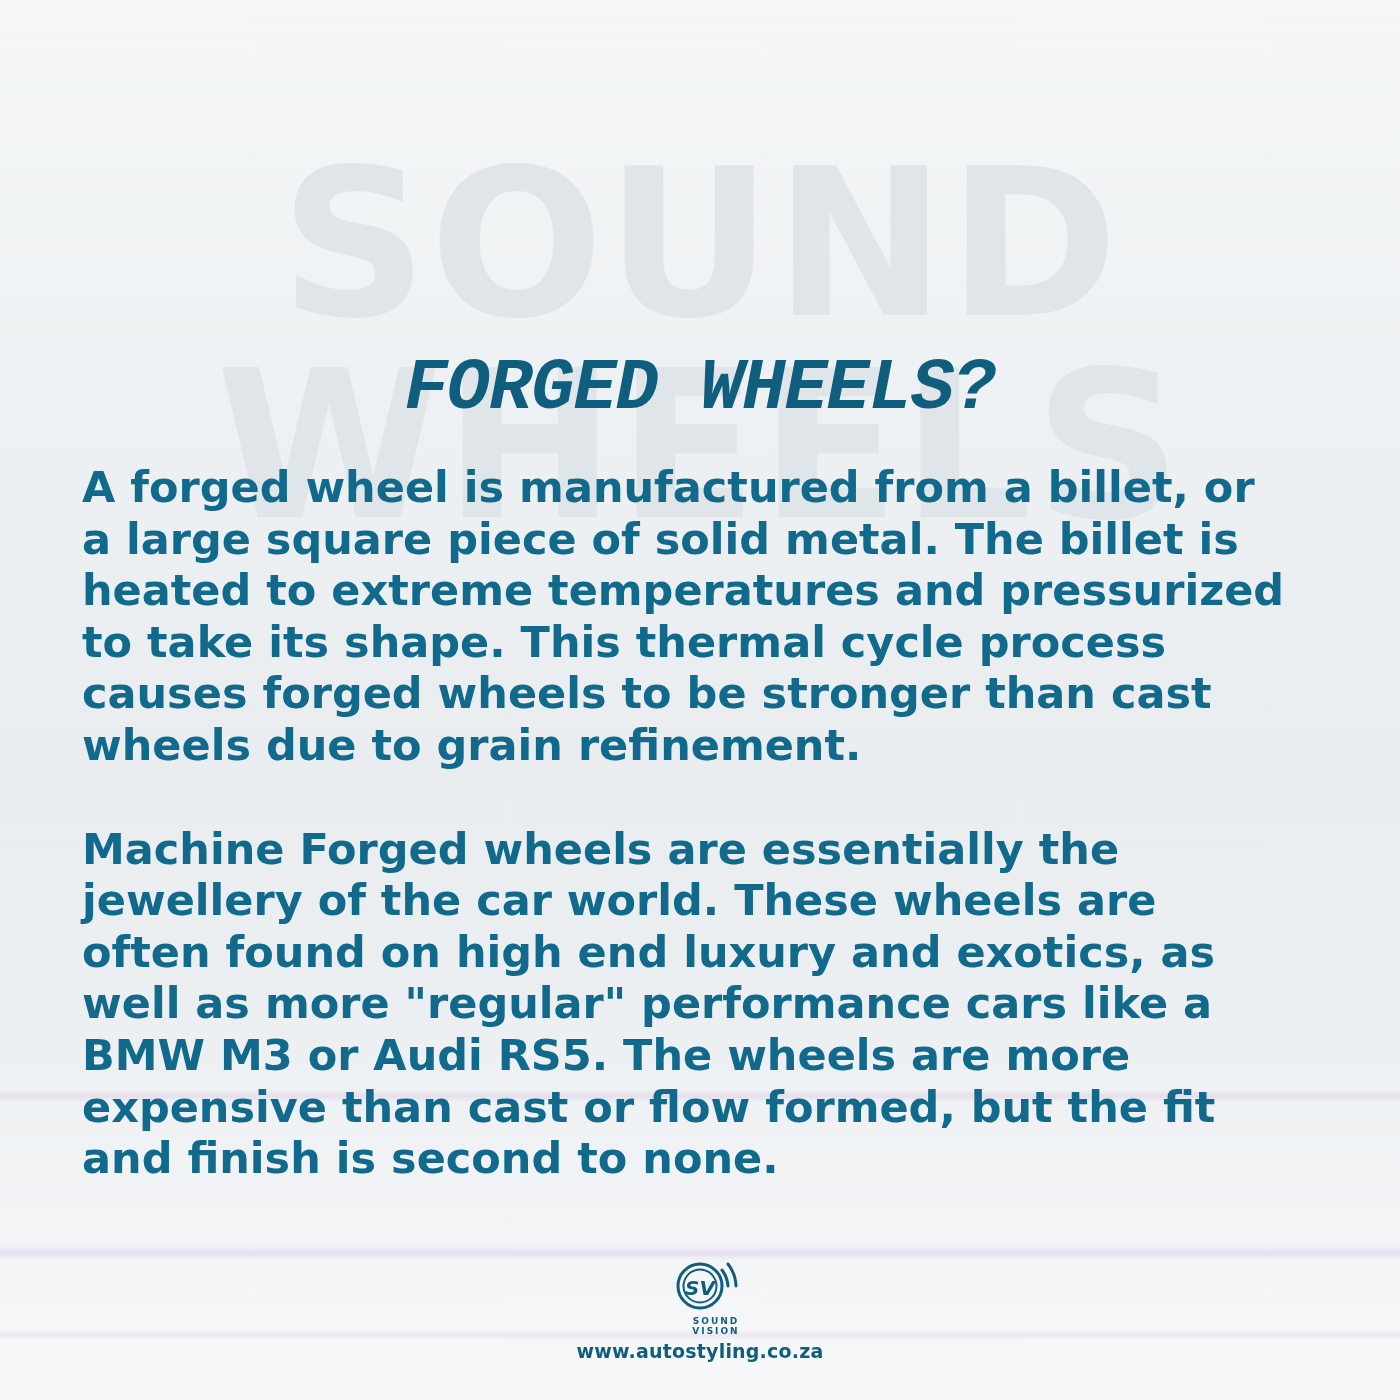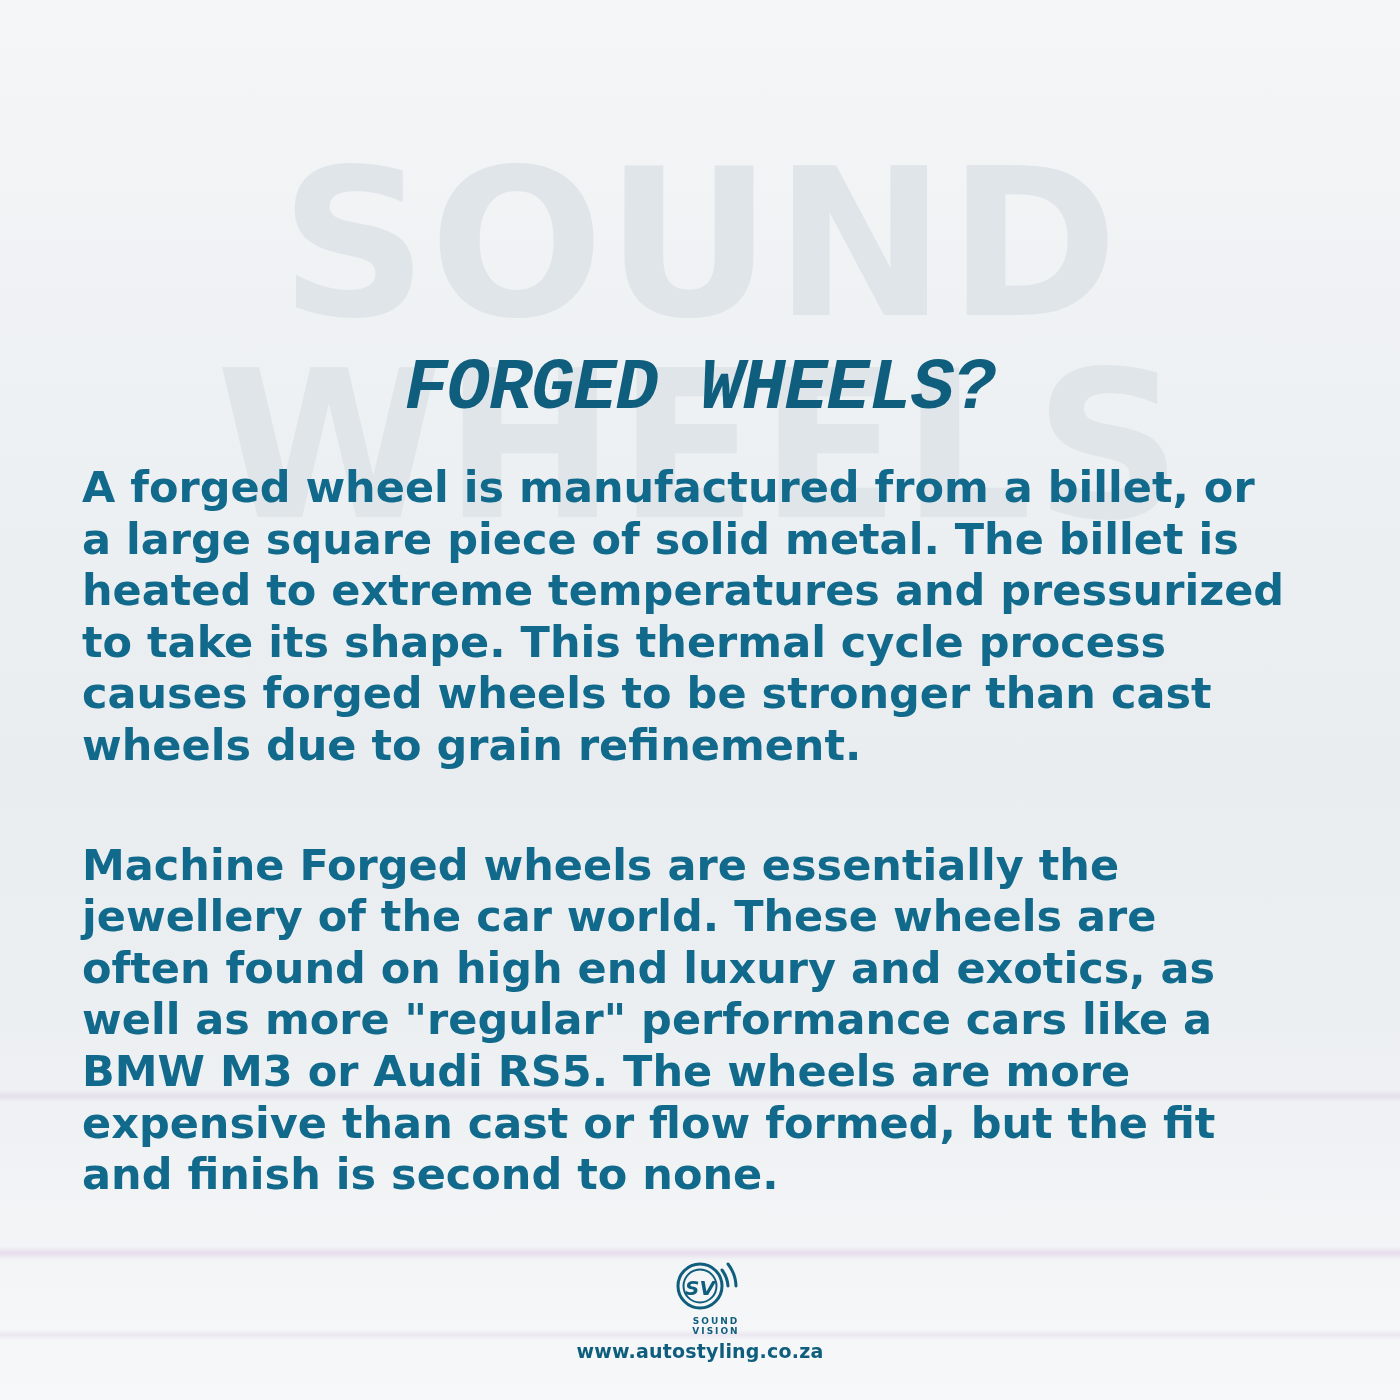--- a/index.html
+++ b/index.html
@@ -93,21 +93,21 @@
     width: 1210px;
     top: 462px;
     text-align: left;
     color: #116a8c;
     font-family: "DejaVu Sans", sans-serif;
     font-weight: bold;
     font-size: 43px;
     line-height: 1.20;
   }
   .para + .para {
-    margin-top: 68px;
+    margin-top: 52px;
   }
 
   .footer {
     position: absolute;
     left: 0;
     top: 1258px;
     width: 1400px;
     display: flex;
     justify-content: center;
     align-items: flex-start;

